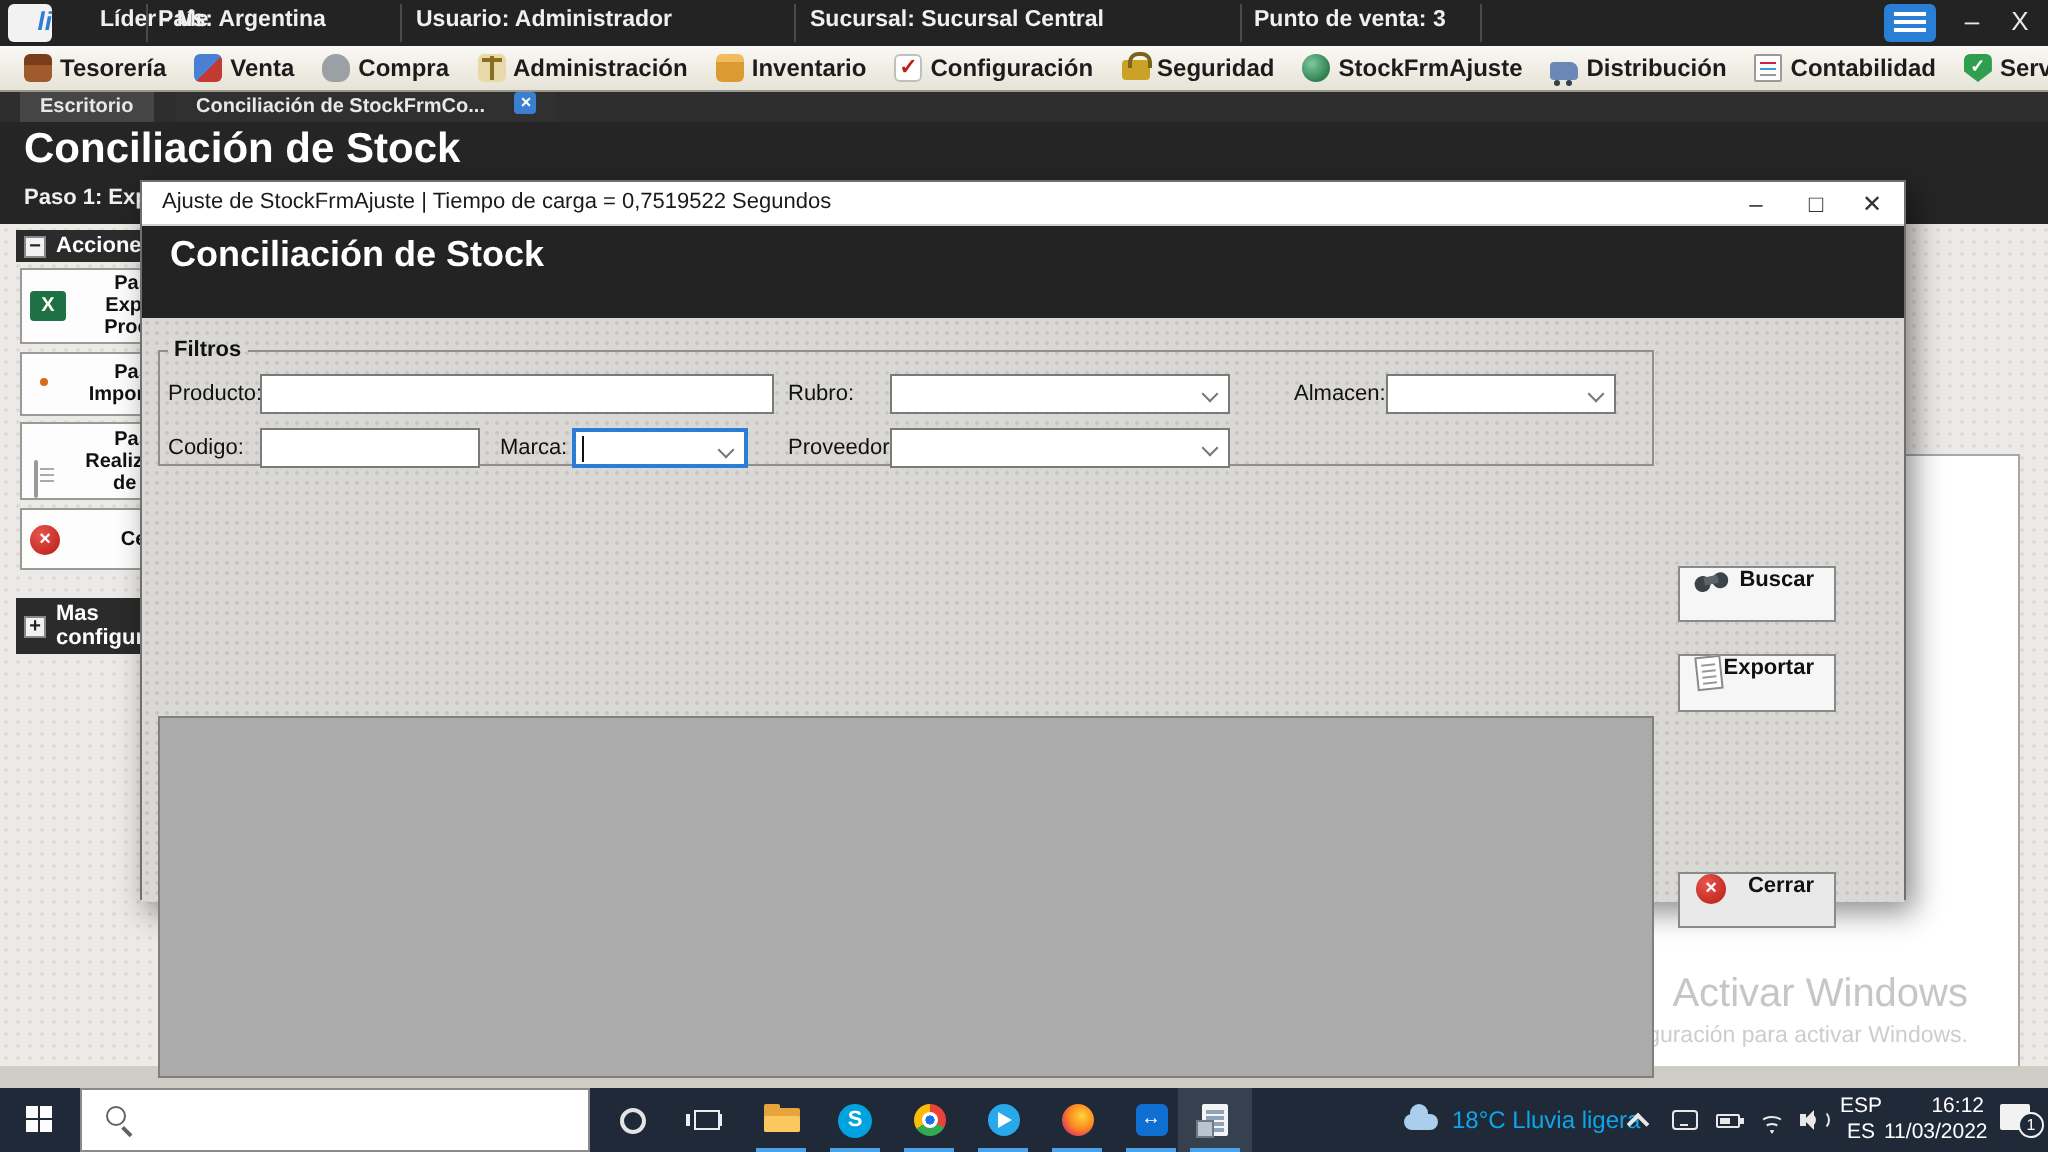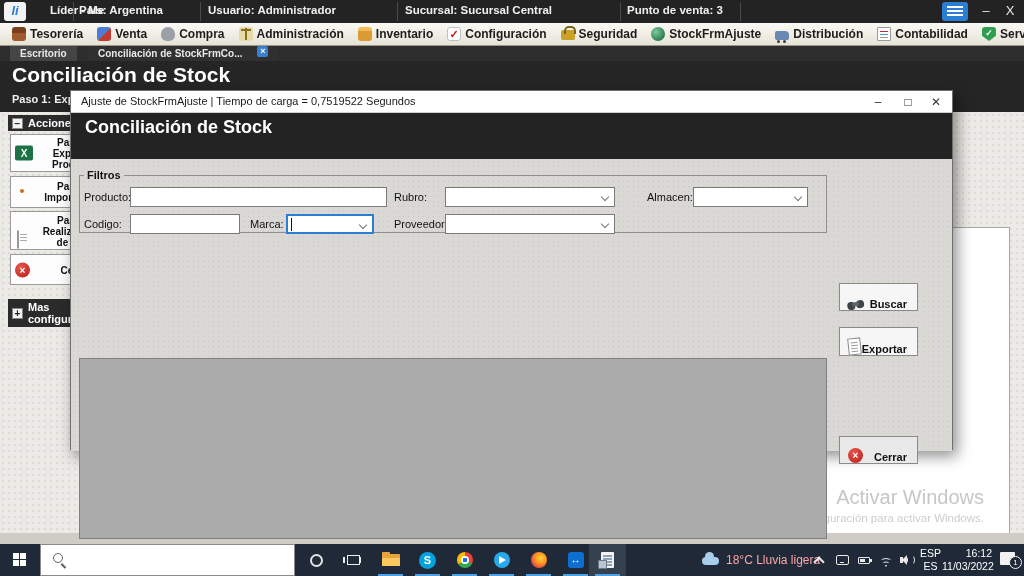--- a/index.html
+++ b/index.html
@@ -3,21 +3,21 @@
 <meta charset="utf-8">
 <style>
   * { box-sizing: border-box; margin: 0; padding: 0; }
   html,body { width:1024px; height:576px; overflow:hidden; }
   body { font-family: "Liberation Sans", sans-serif; background:#eae8e4; }
   #screen { position:relative; width:1024px; height:576px; overflow:hidden; }
 
   
   .titlebar { position:absolute; left:0; top:0; width:1024px; height:23px; background:#232323; color:#fff; }
   .titlebar .logo { position:absolute; left:4px; top:2px; width:22px; height:19px; background:#f2f2f2; border-radius:3px;
-    color:#2a7fd4; font-weight:bold; font-style:italic; font-size:13px; text-align:center; line-height:18px; }
+    color:#2a7fd4; font-weight:bold; font-style:italic; font-size:13px; text-align:right; line-height:18px; }
   .tb-text { position:absolute; top:4px; font-size:11.5px; font-weight:bold; color:#f0f0f0; white-space:nowrap; }
   .tb-sep { position:absolute; top:2px; width:1px; height:19px; background:#4a4a4a; }
   .tb-menu { position:absolute; right:56px; top:2px; width:26px; height:19px; background:#2a7fd4; border-radius:3px; }
   .tb-menu i { position:absolute; left:5px; width:16px; height:2px; background:#fff; }
   .tb-min, .tb-close { position:absolute; top:3px; font-size:13px; color:#e8e8e8; width:20px; text-align:center; }
   .tb-min { right:28px; } .tb-close { right:4px; }
 
   
   .menubar { position:absolute; left:0; top:23px; width:1024px; height:23px;
     background:linear-gradient(#faf9f4,#e6e3d6); border-bottom:1px solid #9b978a;
@@ -94,21 +94,21 @@
   .f-label { position:absolute; font-size:11px; color:#111; }
   .f-input { position:absolute; height:20px; background:#fff; border:1px solid #7a7a7a; font-size:11px; padding:1px 3px; font-family:"Liberation Sans",sans-serif; }
   .combo { position:absolute; height:20px; background:#fff; border:1px solid #7a7a7a; }
   .combo .val { position:absolute; left:4px; top:3px; font-size:11px; color:#111; }
   .combo .chev { position:absolute; right:6px; top:6px; width:6px; height:6px; border-right:1.6px solid #777; border-bottom:1.6px solid #777; transform:rotate(45deg); }
   .combo-focus { border:2px solid #2a7fd4; }
   .combo-focus .caret { position:absolute; left:3px; top:2px; width:1px; height:13px; background:#111; }
 
   .grid-area { position:absolute; left:8px; top:199px; width:748px; height:181px; background:#ababab; border:1px solid #7f7f7f; }
 
-  .dlg-btn { position:absolute; left:768px; width:79px; height:28px; background:#f6f6f6; border:1px solid #8a8a8a; display:flex; align-items:flex-end; }
+  .dlg-btn { position:absolute; left:768px; width:79px; height:28px; background:#f6f6f6; border:1px solid #8a8a8a; display:flex; align-items:flex-start; }
   .dlg-btn .lbl { position:absolute; right:10px; font-size:11px; font-weight:bold; color:#111; }
   .btn-buscar { top:124px; } .btn-exportar { top:168px; height:29px; } .btn-cerrar { top:277px; background:#e9e9e9; }
   .i-binoc { position:relative; width:20px; height:12px; margin-left:6px; transform:rotate(-12deg); }
   .i-binoc::before { content:""; position:absolute; left:1px; top:3px; width:8px; height:8px; border-radius:50%; background:#3d4348; box-shadow:9px 0 0 #3d4348; }
   .i-binoc::after { content:""; position:absolute; left:6px; top:4px; width:7px; height:4px; background:#5a646c; }
   .i-export { width:13px; height:17px; background:#fff; border:1px solid #8a8a8a; margin-left:8px; transform:rotate(-6deg); position:relative; }
   .i-export::after { content:""; position:absolute; left:2px; top:3px; width:7px; height:1px; background:#999; box-shadow:0 3px 0 #999,0 6px 0 #999,0 9px 0 #999; }
   .btn-cerrar .i-redx { margin-left:8px; }
 
   
@@ -133,21 +133,21 @@
   .telegram { position:relative; width:16px; height:16px; border-radius:50%; background:#29a9eb; }
   .telegram::after { content:""; position:absolute; left:5px; top:4px; border-left:7px solid #fff; border-top:4px solid transparent; border-bottom:4px solid transparent; }
   .firefox { width:16px; height:16px; border-radius:50%; background:radial-gradient(circle at 62% 38%,#ffd23e,#ff8a1e 45%,#d6385e 80%,#8a2a9e 100%); }
   .tviewer { width:16px; height:16px; border-radius:3px; background:#0e6fd0; color:#fff; font-size:10px; font-weight:bold; text-align:center; line-height:16px; }
   .tviewer::after { content:"\2194"; }
   .slot-active { background:#35414f; }
   .appdoc { position:relative; width:13px; height:16px; background:#f4f4f4; border-radius:1px; }
   .appdoc::before { content:""; position:absolute; left:2px; top:3px; width:9px; height:1.5px; background:#8fa3b8; box-shadow:0 3px 0 #8fa3b8,0 6px 0 #8fa3b8,0 9px 0 #8fa3b8; }
   .appdoc::after { content:""; position:absolute; left:-3px; bottom:-1px; width:7px; height:7px; background:#b9c4cf; border:1px solid #6c7a88; }
 
-  .tray-text { position:absolute; color:#fca5a5; font-size:12px; white-space:nowrap; }
+  .tray-text { position:absolute; color:#0ea5e9; font-size:12px; white-space:nowrap; }
   .cloud { position:absolute; width:17px; height:8px; background:#a9cdec; border-radius:8px; }
   .cloud::before { content:""; position:absolute; left:3px; top:-5px; width:9px; height:9px; background:#a9cdec; border-radius:50%; }
   .chevup { position:absolute; width:8px; height:8px; border:solid #e8e8e8; border-width:2px 2px 0 0; transform:rotate(-45deg); }
   .tablet { position:absolute; width:13px; height:10px; border:1.5px solid #e8e8e8; border-radius:2px; }
   .tablet::after { content:""; position:absolute; left:3px; bottom:1px; width:4px; height:1.5px; background:#e8e8e8; }
   .battery { position:absolute; width:12px; height:7px; border:1.2px solid #e8e8e8; border-radius:1px; }
   .battery::before { content:""; position:absolute; right:-3px; top:1px; width:2px; height:3px; background:#e8e8e8; }
   .battery::after { content:""; position:absolute; left:1px; top:1px; width:5px; height:3px; background:#e8e8e8; }
   .wifi { position:absolute; width:16px; height:13px; clip-path:polygon(50% 100%,0 0,100% 0); }
   .wifi b { position:absolute; left:50%; bottom:0; transform:translate(-50%,50%); border:1.8px solid #e8e8e8; border-radius:50%; }

